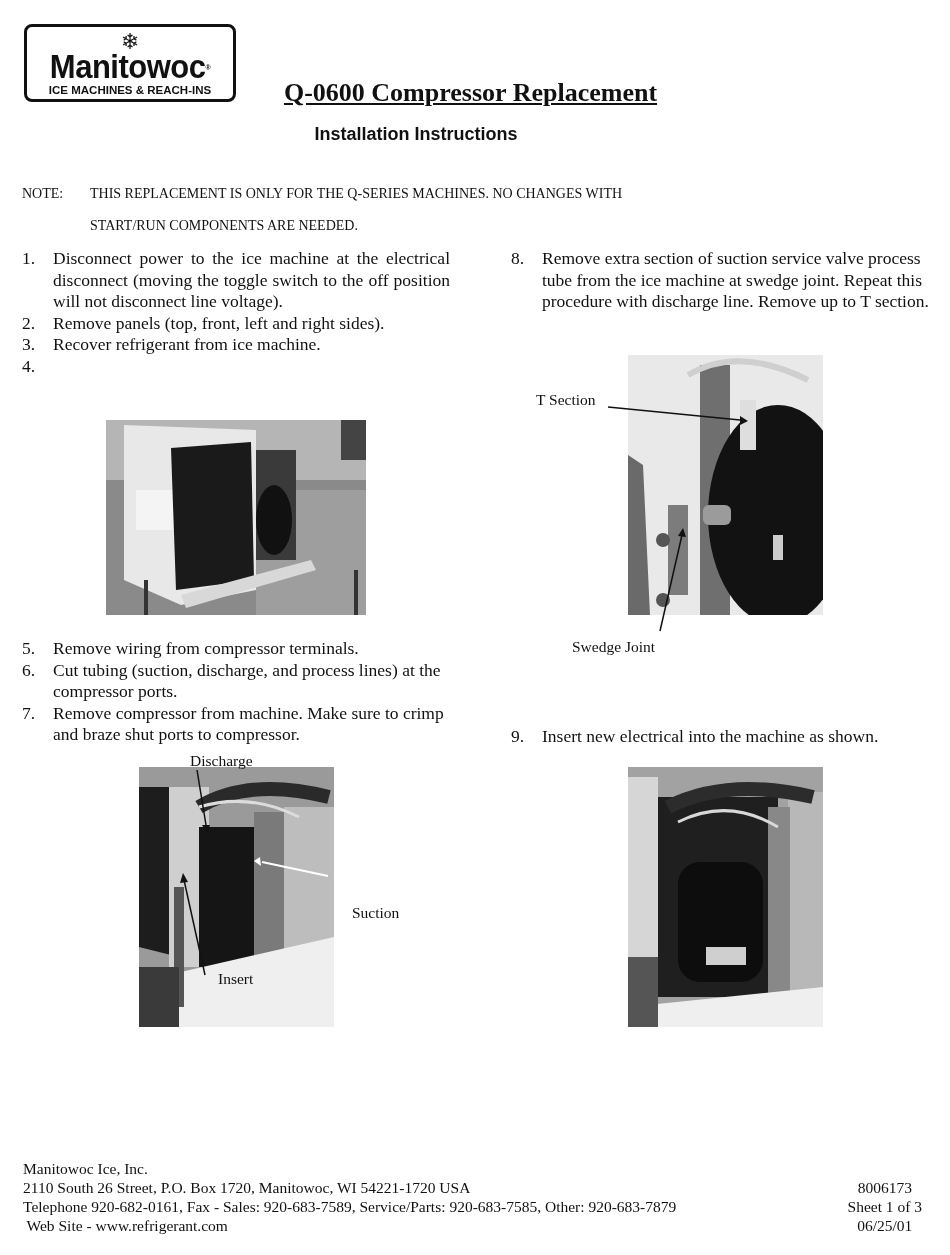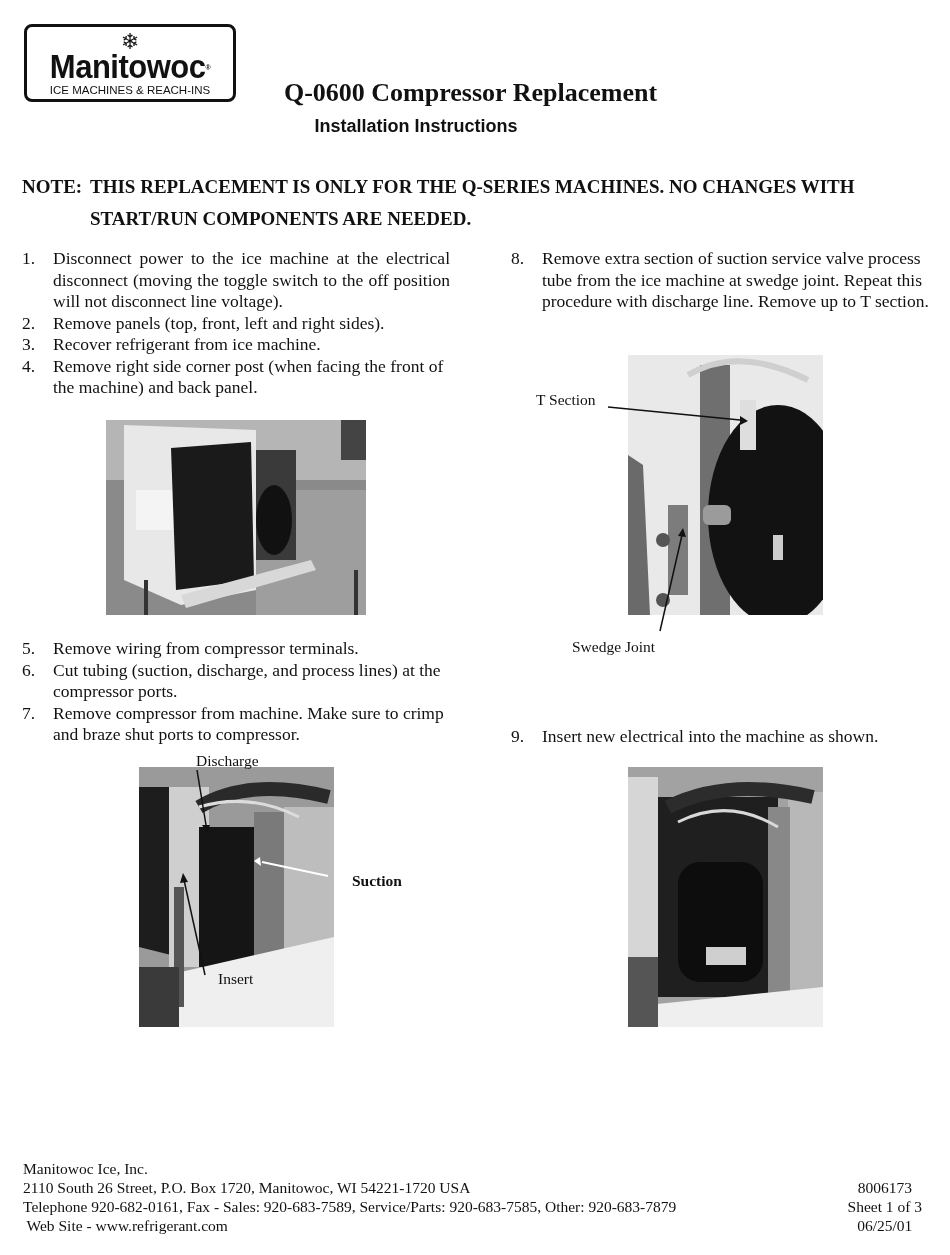--- a/index.html
+++ b/index.html
@@ -5,26 +5,26 @@
   html, body { margin: 0; padding: 0; background: #ffffff; }
   body { width: 950px; height: 1255px; position: relative; overflow: hidden;
          font-family: "Liberation Serif", serif; color: #111; }
   .abs { position: absolute; }
   .logo-box { left: 24px; top: 24px; width: 212px; height: 78px; border: 3px solid #111;
               border-radius: 8px; box-sizing: border-box; text-align: center; }
   .logo-flake { font-size: 22px; line-height: 22px; margin-top: 4px; color: #111; font-family: "DejaVu Sans", sans-serif; }
   .logo-name { font-family: "Liberation Sans", sans-serif; font-weight: 900; font-size: 31px;
                line-height: 30px; letter-spacing: -0.5px; transform: scaleY(1.05); }
   .logo-name sup { font-size: 7px; vertical-align: top; }
-  .logo-sub { font-family: "Liberation Sans", sans-serif; font-weight: normal; font-size: 11.5px; line-height: 14px; }
+  .logo-sub { font-family: "Liberation Sans", sans-serif; font-weight: bold; font-size: 11.5px; line-height: 14px; }
   .title { left: 0; width: 937px; top: 78px; text-align: center; font-size: 26px; font-weight: bold; }
-  .title span { margin-left: 16px; }
-  .subtitle { left: 0; width: 832px; top: 116px; text-align: center; font-family: "Liberation Sans", sans-serif;
+  .title span { margin-left: 16px; text-decoration: underline; }
+  .subtitle { left: 0; width: 832px; top: 124px; text-align: center; font-family: "Liberation Sans", sans-serif;
               font-weight: bold; font-size: 18px; }
-  .note { left: 22px; top: 176px; width: 900px; font-weight: bold; font-size: 19px; line-height: 22px; }
+  .note { left: 22px; top: 183px; width: 900px; font-weight: normal; font-size: 14px; line-height: 22px; }
   .note .lbl { display: inline-block; width: 68px; }
   .note .l2 { padding-left: 68px; margin-top: 10px; }
   ol.steps { list-style: none; margin: 0; padding: 0; font-size: 17.5px; line-height: 21.5px; }
   ol.steps li { position: relative; padding-left: 31px; }
   ol.steps li .num { position: absolute; left: 0; top: 0; }
   .justify { text-align: justify; }
   .photo { background: #6c6c6c; overflow: hidden; }
   .cap { font-size: 15.5px; }
   .footer { font-size: 15.5px; line-height: 19px; }
   svg { display: block; }
@@ -43,21 +43,21 @@
 
 <div class="abs note">
   <div><span class="lbl">NOTE:</span><span>THIS REPLACEMENT IS ONLY FOR THE Q-SERIES MACHINES.  NO CHANGES WITH</span></div>
   <div class="l2">START/RUN COMPONENTS ARE NEEDED.</div>
 </div>
 
 <ol class="abs steps justify" style="left:22px; top:248px; width:428px;">
   <li><span class="num">1.</span><span>Disconnect power to the ice machine at the electrical disconnect (moving the toggle switch to the off position will not disconnect line voltage).</span></li>
   <li><span class="num">2.</span><span>Remove panels (top, front, left and right sides).</span></li>
   <li><span class="num">3.</span><span>Recover refrigerant from ice machine.</span></li>
-  <li style="text-align:left;"><span class="num">4.</span><span>Remove right side corner post (when facing the front of the machine) and back panel.</span></li>
+  <li style="text-align:left;"><span class="num">4.</span></li>
 </ol>
 
 <div class="abs photo" style="left:106px; top:420px; width:260px; height:195px;">
   <svg width="260" height="195" viewBox="0 0 260 195">
     <rect width="260" height="195" fill="#8a8a8a"></rect>
     <rect x="0" y="0" width="260" height="60" fill="#b5b5b5"></rect>
     <rect x="150" y="70" width="110" height="125" fill="#9e9e9e"></rect>
     <polygon points="18,5 150,10 150,170 75,185 18,160" fill="#e8e8e8"></polygon>
     <rect x="30" y="70" width="40" height="40" fill="#f4f4f4"></rect>
     <polygon points="65,28 145,22 148,160 70,170" fill="#1a1a1a"></polygon>
@@ -93,22 +93,22 @@
 </div>
 
 <svg class="abs" style="left:130px; top:745px;" width="300" height="290" viewBox="0 0 300 290">
   <line x1="67" y1="25" x2="76" y2="80" stroke="#111" stroke-width="1.5"></line>
   <polygon points="72,80 80,80 77,88" fill="#111"></polygon>
   <line x1="198" y1="131" x2="132" y2="117" stroke="#fff" stroke-width="2"></line>
   <polygon points="130,112 124,116 131,121" fill="#fff"></polygon>
   <line x1="75" y1="230" x2="54" y2="135" stroke="#111" stroke-width="1.5"></line>
   <polygon points="50,138 58,137 53,128" fill="#111"></polygon>
 </svg>
-<div class="abs cap" style="left:196px; top:752px; background:transparent;">Discharge</div>
-<div class="abs cap" style="left:352px; top:872px;font-weight:bold;">Suction</div>
+<div class="abs cap" style="left:190px; top:752px; background:transparent;">Discharge</div>
+<div class="abs cap" style="left:352px; top:904px;">Suction</div>
 <div class="abs cap" style="left:218px; top:970px;">Insert</div>
 
 <ol class="abs steps" style="left:511px; top:248px; width:430px;">
   <li><span class="num">8.</span><span>Remove extra section of suction service valve process tube from the ice machine at swedge joint. Repeat this procedure with discharge line.  Remove up to T section.</span></li>
 </ol>
 
 <div class="abs photo" style="left:628px; top:355px; width:195px; height:260px;">
   <svg width="195" height="260" viewBox="0 0 195 260">
     <rect width="195" height="260" fill="#e9e9e9"></rect>
     <polygon points="0,100 15,110 22,260 0,260" fill="#6a6a6a"></polygon>

